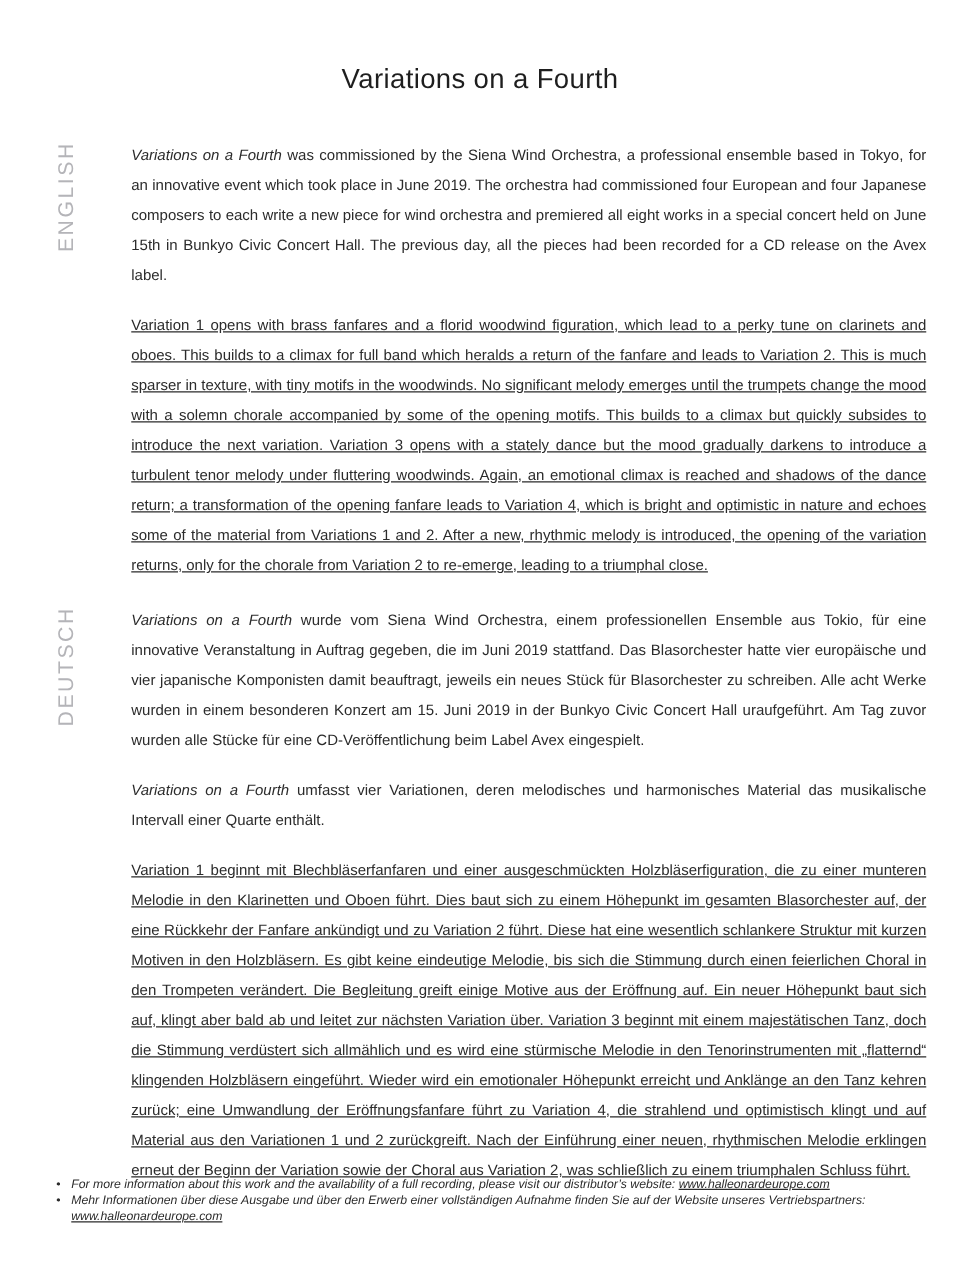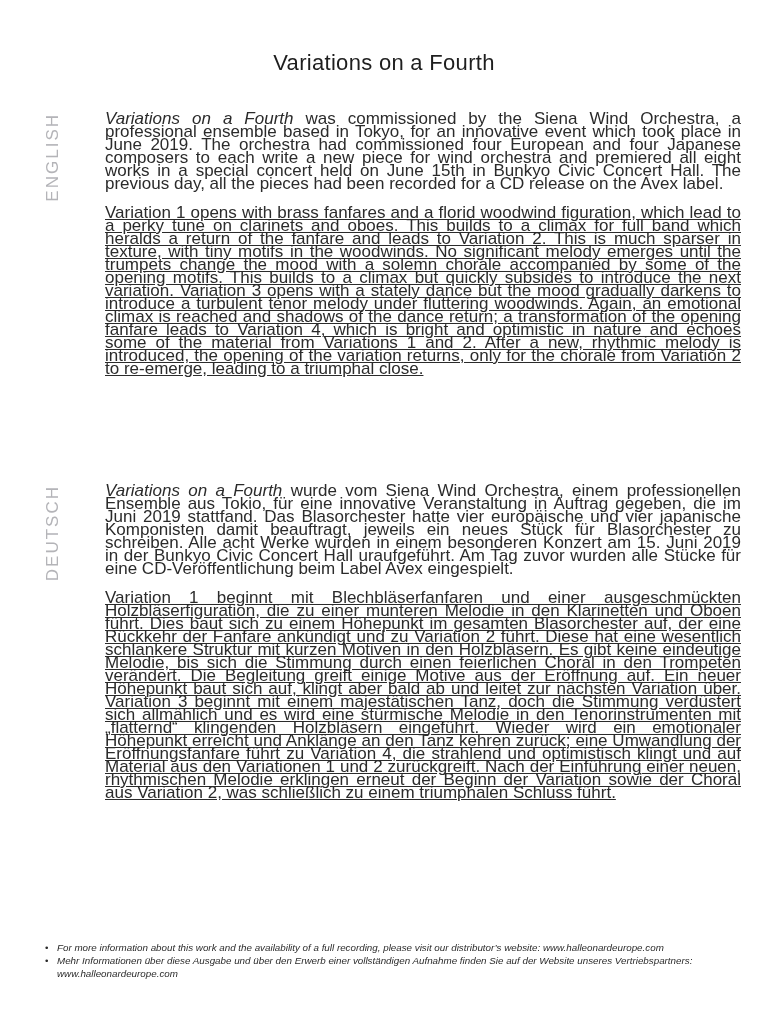--- a/index.html
+++ b/index.html
@@ -40,60 +40,61 @@
     color: #b4b4b8;
     font-size: 17px;
     font-weight: 400;
     letter-spacing: 2px;
     white-space: nowrap;
     user-select: none;
   }
   .para {
     margin: 0 0 16px 0;
     text-align: justify;
-    font-size: 17px;
-    line-height: 13px;
+    font-size: 12px;
+    line-height: 24px;
     color: #2b2b2b;
   }
   .para:last-child { margin-bottom: 0; text-decoration: underline; }
   .lead { font-style: italic; }
   .footer {
     position: absolute;
     left: 45px;
     right: 26px;
     top: 941px;
     font-style: italic;
     font-size: 9.8px;
     line-height: 13px;
     color: #2b2b2b;
   }
   .footer-item { display: flex; }
   .bullet { flex: none; width: 12px; font-style: normal; }
   .footer-content { flex: 1; }
-  .footer-link { color: inherit; cursor: pointer; }
+  .footer-link { color: inherit; text-decoration: underline; cursor: pointer; }
 </style>
 </head>
 <body>
 
 <div class="page">
 
   <h1 class="title">Variations on a Fourth</h1>
 
   <section class="lang-section english">
     <div class="vlabel">ENGLISH</div>
     <div class="paragraphs">
         <p class="para"><em class="lead">Variations on a Fourth </em>was commissioned by the Siena Wind Orchestra, a professional ensemble based in Tokyo, for an innovative event which took place in June 2019. The orchestra had commissioned four European and four Japanese composers to each write a new piece for wind orchestra and premiered all eight works in a special concert held on June 15th in Bunkyo Civic Concert Hall. The previous day, all the pieces had been recorded for a CD release on the Avex label.</p>
         <p class="para">Variation 1 opens with brass fanfares and a florid woodwind figuration, which lead to a perky tune on clarinets and oboes. This builds to a climax for full band which heralds a return of the fanfare and leads to Variation 2. This is much sparser in texture, with tiny motifs in the woodwinds. No significant melody emerges until the trumpets change the mood with a solemn chorale accompanied by some of the opening motifs. This builds to a climax but quickly subsides to introduce the next variation. Variation 3 opens with a stately dance but the mood gradually darkens to introduce a turbulent tenor melody under fluttering woodwinds. Again, an emotional climax is reached and shadows of the dance return; a transformation of the opening fanfare leads to Variation 4, which is bright and optimistic in nature and echoes some of the material from Variations 1 and 2. After a new, rhythmic melody is introduced, the opening of the variation returns, only for the chorale from Variation 2 to re-emerge, leading to a triumphal close.</p>
       </div>
   </section>
 
   <section class="lang-section german">
     <div class="vlabel">DEUTSCH</div>
     <div class="paragraphs">
         <p class="para"><em class="lead">Variations on a Fourth </em>wurde vom Siena Wind Orchestra, einem professionellen Ensemble aus Tokio, für eine innovative Veranstaltung in Auftrag gegeben, die im Juni 2019 stattfand. Das Blasorchester hatte vier europäische und vier japanische Komponisten damit beauftragt, jeweils ein neues Stück für Blasorchester zu schreiben. Alle acht Werke wurden in einem besonderen Konzert am 15. Juni 2019 in der Bunkyo Civic Concert Hall uraufgeführt. Am Tag zuvor wurden alle Stücke für eine CD-Veröffentlichung beim Label Avex eingespielt.</p>
+        <p class="para"><em class="lead">Variations on a Fourth </em>umfasst vier Variationen, deren melodisches und harmonisches Material das musikalische Intervall einer Quarte enthält.</p>
         <p class="para">Variation 1 beginnt mit Blechbläserfanfaren und einer ausgeschmückten Holzbläserfiguration, die zu einer munteren Melodie in den Klarinetten und Oboen führt. Dies baut sich zu einem Höhepunkt im gesamten Blasorchester auf, der eine Rückkehr der Fanfare ankündigt und zu Variation 2 führt. Diese hat eine wesentlich schlankere Struktur mit kurzen Motiven in den Holzbläsern. Es gibt keine eindeutige Melodie, bis sich die Stimmung durch einen feierlichen Choral in den Trompeten verändert. Die Begleitung greift einige Motive aus der Eröffnung auf. Ein neuer Höhepunkt baut sich auf, klingt aber bald ab und leitet zur nächsten Variation über. Variation 3 beginnt mit einem majestätischen Tanz, doch die Stimmung verdüstert sich allmählich und es wird eine stürmische Melodie in den Tenorinstrumenten mit „flatternd“ klingenden Holzbläsern eingeführt. Wieder wird ein emotionaler Höhepunkt erreicht und Anklänge an den Tanz kehren zurück; eine Umwandlung der Eröffnungsfanfare führt zu Variation 4, die strahlend und optimistisch klingt und auf Material aus den Variationen 1 und 2 zurückgreift. Nach der Einführung einer neuen, rhythmischen Melodie erklingen erneut der Beginn der Variation sowie der Choral aus Variation 2, was schließlich zu einem triumphalen Schluss führt.</p>
       </div>
   </section>
 
   <div class="footer">
       <div class="footer-item">
         <span class="bullet">•</span>
         <span class="footer-content">For more information about this work and the availability of a full recording, please visit our distributor’s website:  <a class="footer-link">www.halleonardeurope.com</a></span>
       </div>
       <div class="footer-item">

